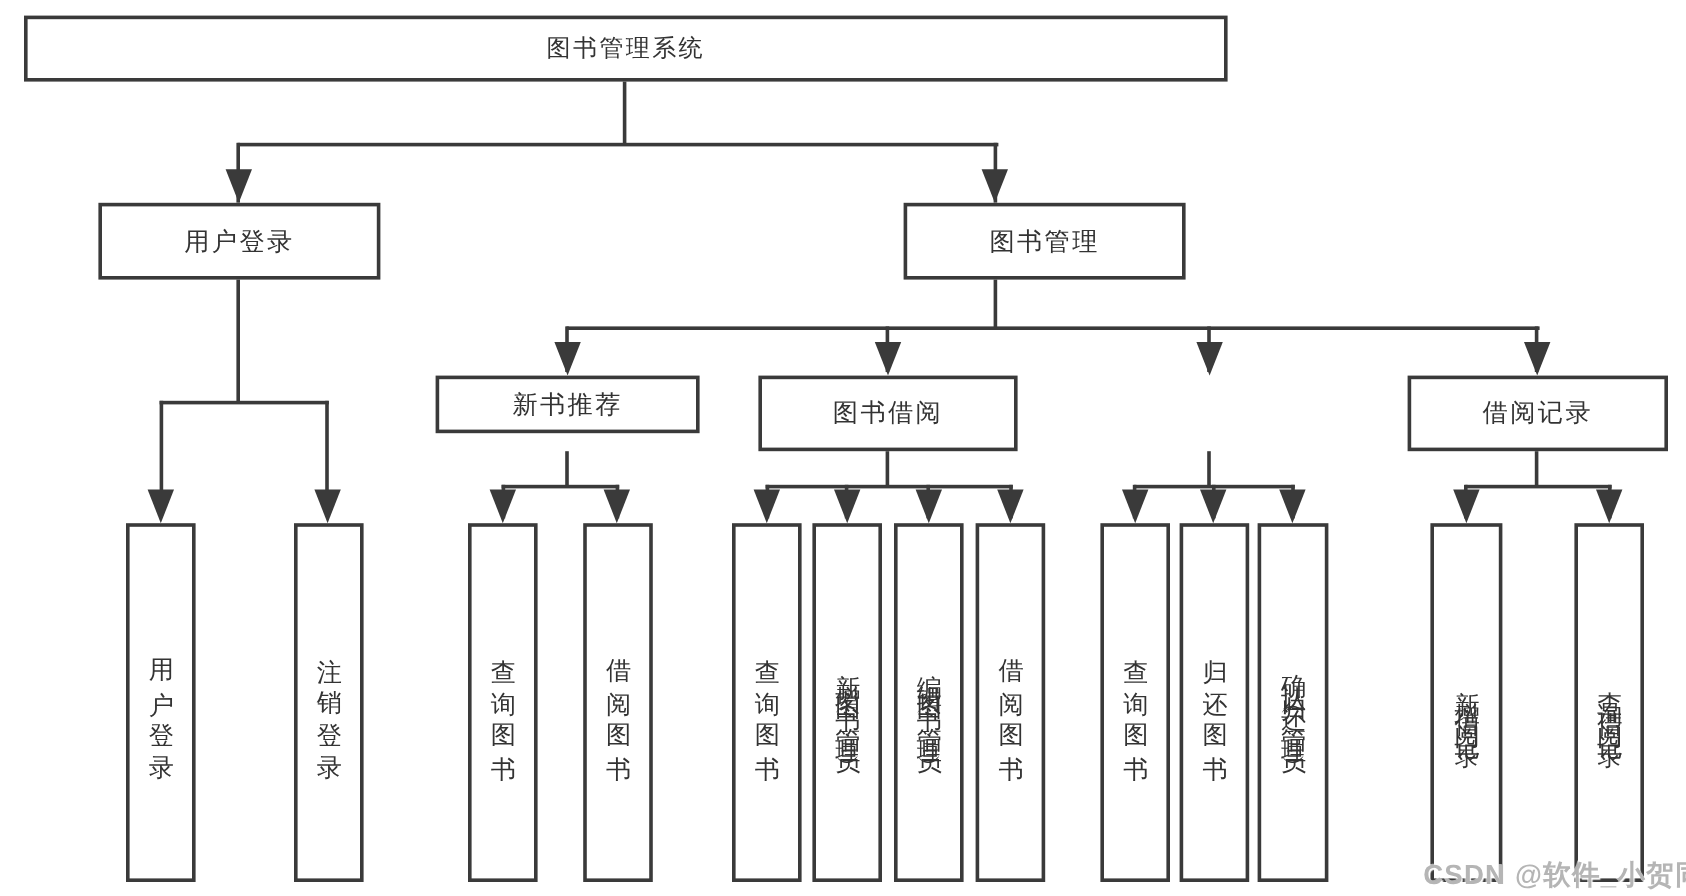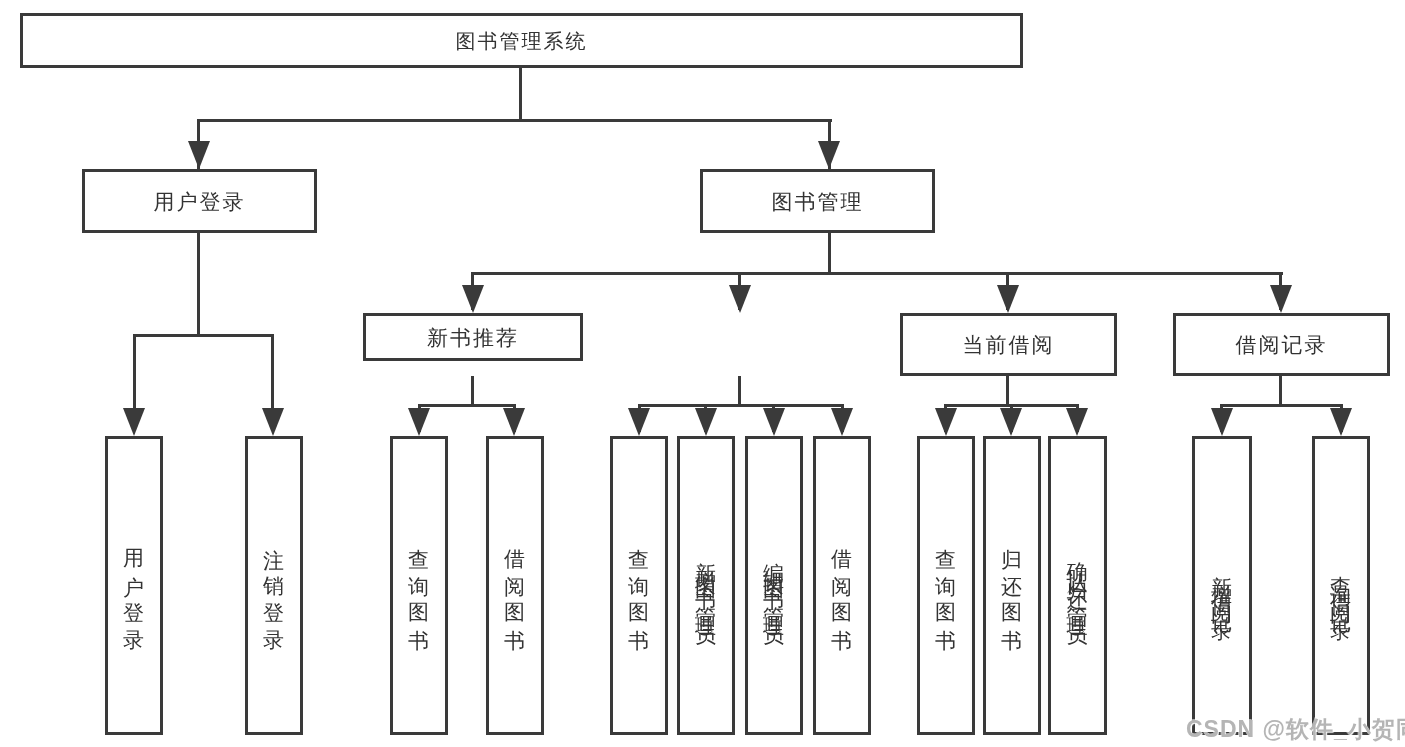--- a/index.html
+++ b/index.html
@@ -30,42 +30,42 @@
   <div class="box hbox root" style="left:20px;top:13px;width:1003px;height:55px">图书管理系统</div>
 
   <div class="ln" style="left:519px;top:68px;width:3px;height:53px"></div>
   <div class="ln" style="left:198px;top:119px;width:634px;height:3px"></div>
   <div class="ln" style="left:197px;top:119px;width:3px;height:50px"></div>
   <div class="ln" style="left:828px;top:119px;width:3px;height:50px"></div>
   <div class="ar" style="left:188px;top:141px"></div>
   <div class="ar" style="left:818px;top:141px"></div>
 
   <div class="box hbox" style="left:82px;top:169px;width:235px;height:64px">用户登录</div>
-  <div class="box hbox" style="left:700px;top:169px;width:235px;height:64px">图书管理</div>
+  <div class="box hbox" style="left:753px;top:169px;width:235px;height:64px">图书管理</div>
 
   <div class="ln" style="left:197px;top:233px;width:3px;height:102px"></div>
   <div class="ln" style="left:133px;top:334px;width:141px;height:3px"></div>
   <div class="ln" style="left:133px;top:334px;width:3px;height:96px"></div>
   <div class="ln" style="left:271px;top:334px;width:3px;height:96px"></div>
   <div class="ar" style="left:123px;top:408px"></div>
   <div class="ar" style="left:262px;top:408px"></div>
 
   <div class="ln" style="left:828px;top:233px;width:3px;height:41px"></div>
   <div class="ln" style="left:472px;top:272px;width:811px;height:3px"></div>
   <div class="ln" style="left:471px;top:272px;width:3px;height:38px"></div>
   <div class="ln" style="left:738px;top:272px;width:3px;height:38px"></div>
   <div class="ln" style="left:1006px;top:272px;width:3px;height:38px"></div>
   <div class="ln" style="left:1279px;top:272px;width:3px;height:38px"></div>
   <div class="ar" style="left:462px;top:285px"></div>
   <div class="ar" style="left:729px;top:285px"></div>
   <div class="ar" style="left:997px;top:285px"></div>
   <div class="ar" style="left:1270px;top:285px"></div>
 
   <div class="box hbox" style="left:363px;top:313px;width:220px;height:48px">新书推荐</div>
-  <div class="box hbox" style="left:900px;top:313px;width:217px;height:63px">当前借阅</div>
+  <div class="box hbox" style="left:632px;top:313px;width:216px;height:63px">图书借阅</div>
   <div class="box hbox" style="left:1173px;top:313px;width:217px;height:63px">借阅记录</div>
 
   <div class="ln" style="left:471px;top:376px;width:3px;height:29px"></div>
   <div class="ln" style="left:418px;top:404px;width:98px;height:3px"></div>
   <div class="ln" style="left:418px;top:404px;width:3px;height:28px"></div>
   <div class="ln" style="left:513px;top:404px;width:3px;height:28px"></div>
   <div class="ar" style="left:408px;top:408px"></div>
   <div class="ar" style="left:503px;top:408px"></div>
 
   <div class="ln" style="left:738px;top:376px;width:3px;height:29px"></div>

